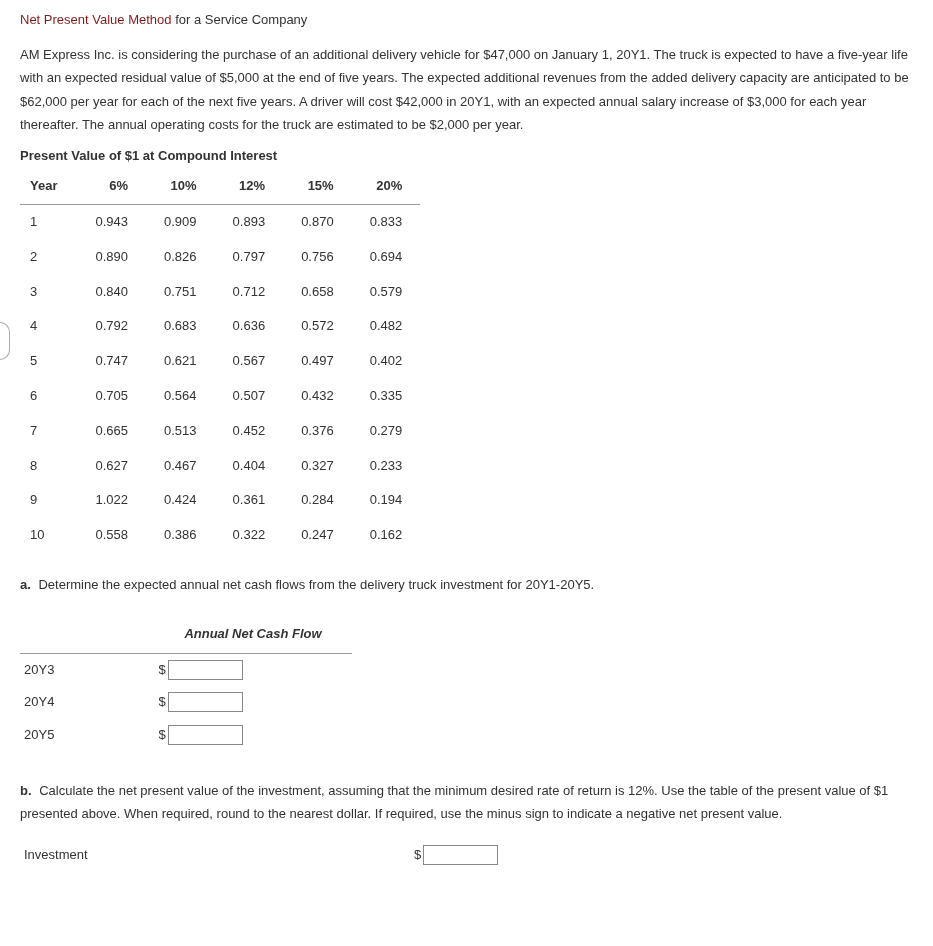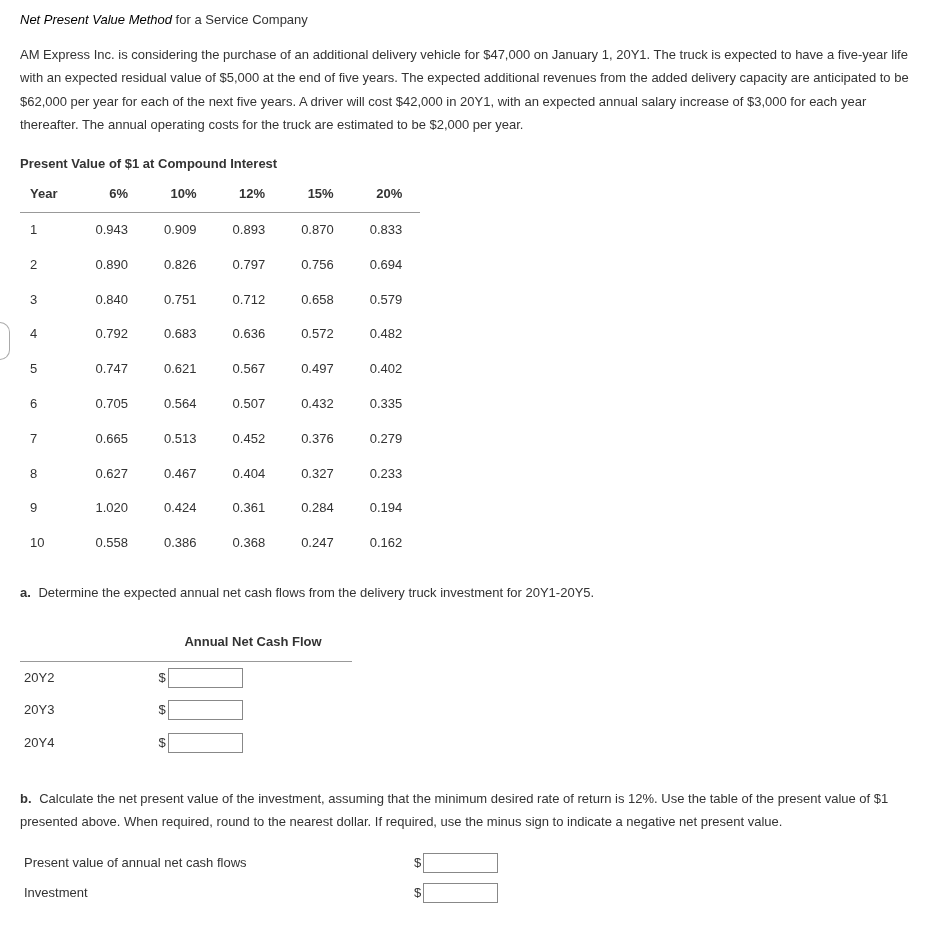--- a/index.html
+++ b/index.html
@@ -12,25 +12,24 @@
       font-size: 13px;
       color: #333;
       padding: 10px 20px;
       line-height: 1.6;
       background: #fff;
     }
     .title-line {
       margin-bottom: 12px;
     }
     .green-link {
-      color: #000000;
-      font-style: italic;
+      color: #7f1d1d;
     }
     .problem-text {
-      margin-bottom: 18px;
+      margin-bottom: 10px;
       line-height: 1.8;
     }
     .pv-table-title {
       font-weight: bold;
       margin-bottom: 2px;
     }
     table.pv-table {
       border-collapse: collapse;
       margin-bottom: 22px;
     }
@@ -61,20 +60,21 @@
     }
     table.cashflow-table {
       border-collapse: collapse;
       margin-bottom: 24px;
     }
     table.cashflow-table th {
       padding: 8px 30px;
       text-align: center;
       font-weight: bold;
       border-bottom: 1px solid #999;
+      font-style: italic;
     }
     table.cashflow-table th:first-child {
       padding: 8px 24px 8px 4px;
     }
     table.cashflow-table td {
       padding: 6px 4px;
       vertical-align: middle;
     }
     table.cashflow-table td.year-cell {
       padding-right: 100px;
@@ -202,74 +202,70 @@
       <tr>
         <td>8</td>
         <td>0.627</td>
         <td>0.467</td>
         <td>0.404</td>
         <td>0.327</td>
         <td>0.233</td>
       </tr>
       <tr>
         <td>9</td>
-        <td>1.020</td>
+        <td>1.022</td>
         <td>0.424</td>
         <td>0.361</td>
         <td>0.284</td>
         <td>0.194</td>
       </tr>
       <tr>
         <td>10</td>
         <td>0.558</td>
         <td>0.386</td>
-        <td>0.368</td>
+        <td>0.322</td>
         <td>0.247</td>
         <td>0.162</td>
       </tr>
     </tbody>
 </table>
 
 <div class="question-a">
   <span class="question-label">a.</span>
   <span>Determine the expected annual net cash flows from the delivery truck investment for 20Y1-20Y5.</span>
 </div>
 
 <table class="cashflow-table">
   <thead>
     <tr>
       <th></th>
       <th>Annual Net Cash Flow</th>
     </tr>
   </thead>
   <tbody id="cashflow-body">
       <tr>
-        <td class="year-cell">20Y2</td>
-        <td><span class="dollar-sign">$</span><input class="num-input" style=""></td>
-      </tr>
-      <tr>
         <td class="year-cell">20Y3</td>
         <td><span class="dollar-sign">$</span><input class="num-input" style=""></td>
       </tr>
       <tr>
         <td class="year-cell">20Y4</td>
+        <td><span class="dollar-sign">$</span><input class="num-input" style=""></td>
+      </tr>
+      <tr>
+        <td class="year-cell">20Y5</td>
         <td><span class="dollar-sign">$</span><input class="num-input" style=""></td>
       </tr>
     </tbody>
 </table>
 
 <div class="question-b">
   <span class="question-label">b.</span>
   <span>Calculate the net present value of the investment, assuming that the minimum desired rate of return is 12%. Use the table of the present value of $1 presented above. When required, round to the nearest dollar. If required, use the minus sign to indicate a negative net present value.</span>
 </div>
 
 <table class="npv-table">
   <tbody id="npv-body">
       <tr>
-        <td class="label-cell">Present value of annual net cash flows</td>
-        <td><span class="dollar-sign">$</span><input class="num-input" style=""></td>
-      </tr>
-      <tr>
         <td class="label-cell">Investment</td>
         <td><span class="dollar-sign">$</span><input class="num-input" style=""></td>
       </tr>
     </tbody>
 </table>
 
 </body></html>

